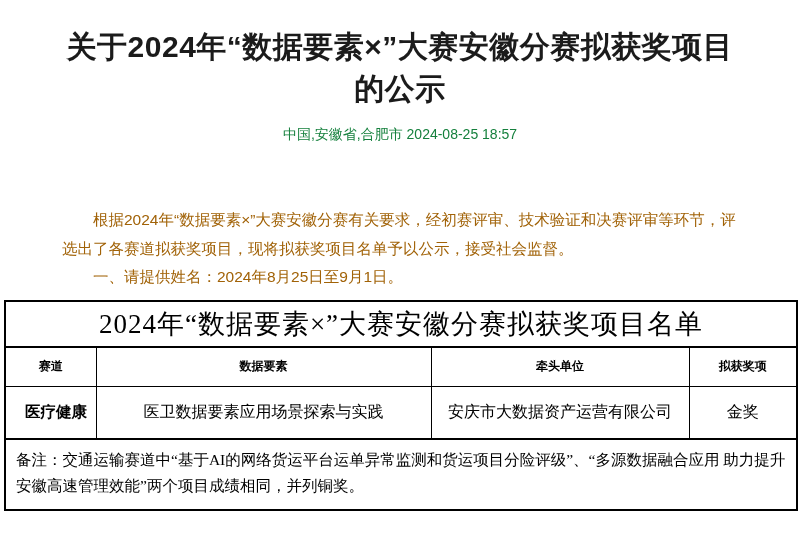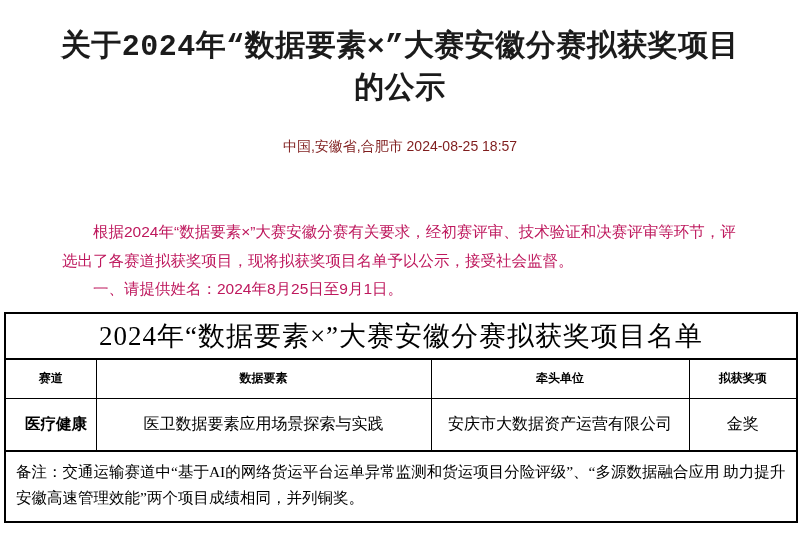--- a/index.html
+++ b/index.html
@@ -13,35 +13,34 @@
   .doc-header { padding-top: 26px; }
   .doc-title {
     width: 720px;
     margin: 0 auto;
     text-align: center;
     font-size: 30px;
     font-weight: 700;
     color: #1b1b1b;
     line-height: 42px;
     letter-spacing: 0.5px;
-    font-family: Liberation Mono, monospace;
   }
   .doc-title span { display: block; }
   .doc-meta {
-    margin-top: 28px;
+    margin-top: 16px;
     text-align: center;
     font-size: 14px;
-    color: #7f1d1d;
+    color: #15803d;
   }
   
   .doc-body {
     margin: 62px 62px 0 62px;
     font-size: 15.5px;
     line-height: 28.5px;
-    color: #be185d;
+    color: #a16207;
   }
   .doc-body p { text-indent: 2em; }
   
   .award-table {
     margin: 8px 0 0 4px;
     width: 792px;
     border-collapse: collapse;
     border: 2px solid #000000;
     font-family: "Liberation Serif", serif;
     color: #000000;

